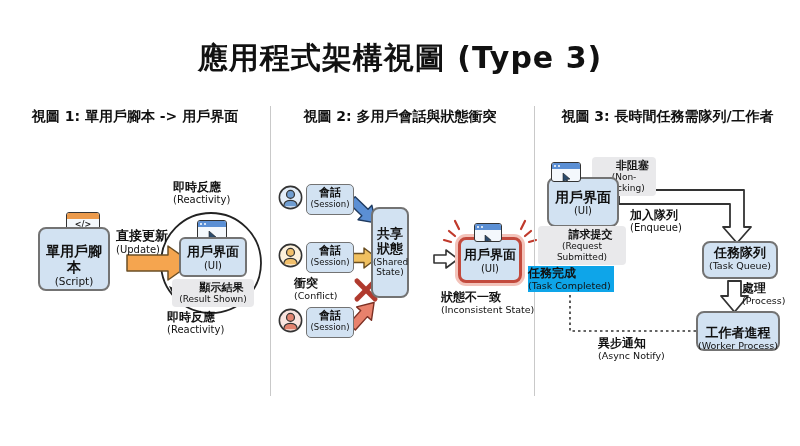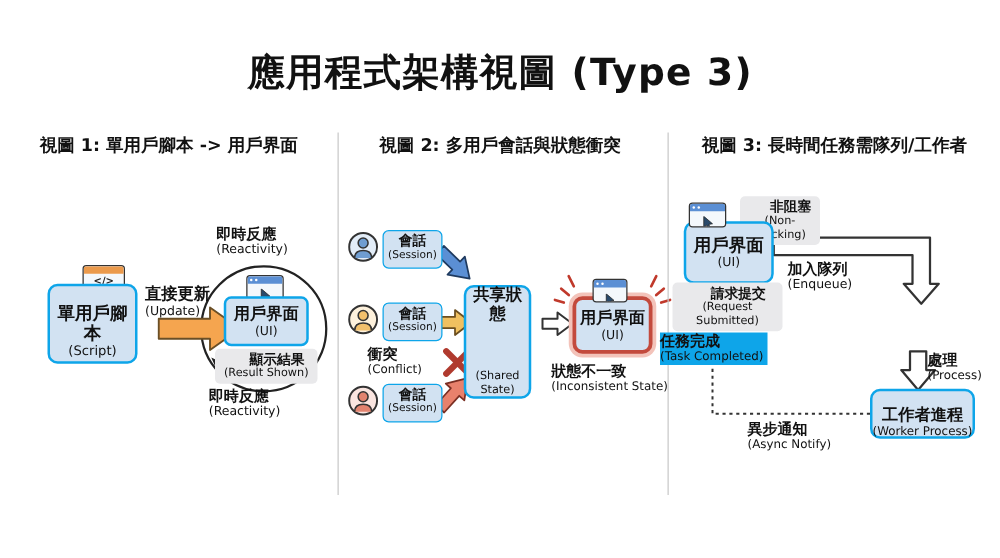--- a/index.html
+++ b/index.html
@@ -3,21 +3,21 @@
 <meta charset="utf-8">
 <style>
   html,body{margin:0;padding:0;background:#fff;}
   .canvas{position:relative;width:800px;height:446px;background:#ffffff;overflow:hidden;
           font-family:"DejaVu Sans","Liberation Sans",sans-serif;color:#111;}
   .title{position:absolute;left:0;top:38px;width:800px;text-align:center;
          font-size:30px;font-weight:bold;letter-spacing:1px;}
   .phdr{position:absolute;font-size:14px;font-weight:bold;text-align:center;}
   .divider{position:absolute;top:106px;width:1px;height:290px;background:#c9c9c9;}
   .svglayer{position:absolute;left:0;top:0;width:800px;height:446px;}
-  .box{position:absolute;background:#d2e2f2;border:2px solid #0ea5e9;border-radius:8px;
+  .box{position:absolute;background:#d2e2f2;border:2px solid #737373;border-radius:8px;
        text-align:center;box-sizing:border-box;}
   .box .zh{font-weight:bold;line-height:1.15;}
   .box .en{line-height:1.15;}
   .glabel{position:absolute;background:#e9e9eb;border-radius:4px;text-align:center;
           box-sizing:border-box;padding:2px 0;}
   .glabel .zh{font-weight:bold;font-size:11px;line-height:1.2;padding-left:17px;}
   .glabel .en{font-size:9px;line-height:1.2;}
   .pair{position:absolute;text-align:left;}
   .pair .zh{font-weight:bold;font-size:12px;line-height:1.2;}
   .pair .en{font-size:10px;line-height:1.2;}
@@ -154,21 +154,21 @@
   <div class="box" style="left:306px;top:307px;width:48px;height:31px;border-width:1.5px;border-radius:5px;padding-top:2px;">
     <div class="zh" style="font-size:11px;">會話</div>
     <div class="en" style="font-size:8.5px;">(Session)</div>
   </div>
 
   <div class="pair" style="left:294px;top:276px;width:58px;">
     <div class="zh">衝突</div>
     <div class="en" style="font-size:9.5px;">(Conflict)</div>
   </div>
 
-  <div class="box" style="left:371px;top:228px;width:54px;height:91px;display:flex;flex-direction:column;justify-content:space-between;">
+  <div class="box" style="left:371px;top:207px;width:38px;height:91px;display:flex;flex-direction:column;justify-content:center;">
     <div class="zh" style="font-size:13px;">共享狀態</div>
     <div class="en" style="font-size:9px;">(Shared State)</div>
   </div>
 
   <div class="winicon" style="left:474px;top:223px;width:28px;height:19px;z-index:3;">
     <div class="bar bar-blue">
         <span class="dot"></span>
         <span class="dot"></span>
       </div>
     <svg width="26" height="10">
@@ -202,20 +202,24 @@
     <div class="en" style="font-size:10px;">(UI)</div>
   </div>
   <div class="glabel" style="left:538px;top:226px;width:88px;z-index:2;">
     <div class="zh">請求提交</div>
     <div class="en">(Request Submitted)</div>
   </div>
   <div class="pair" style="left:630px;top:208px;width:80px;">
     <div class="zh">加入隊列</div>
     <div class="en">(Enqueue)</div>
   </div>
+  <div class="box" style="left:702px;top:241px;width:76px;height:38px;padding-top:3px;">
+    <div class="zh" style="font-size:13px;">任務隊列</div>
+    <div class="en" style="font-size:9.5px;">(Task Queue)</div>
+  </div>
   <div class="pair" style="left:742px;top:281px;width:52px;">
     <div class="zh">處理</div>
     <div class="en" style="font-size:9.5px;">(Process)</div>
   </div>
   <div class="box" style="left:696px;top:311px;width:84px;height:40px;padding-top:13px;">
     <div class="zh" style="font-size:13px;">工作者進程</div>
     <div class="en" style="font-size:9.5px;">(Worker Process)</div>
   </div>
   <div class="pair" style="left:528px;top:266px;width:86px;background:#0ea5e9;z-index:2;">
     <div class="zh">任務完成</div>

